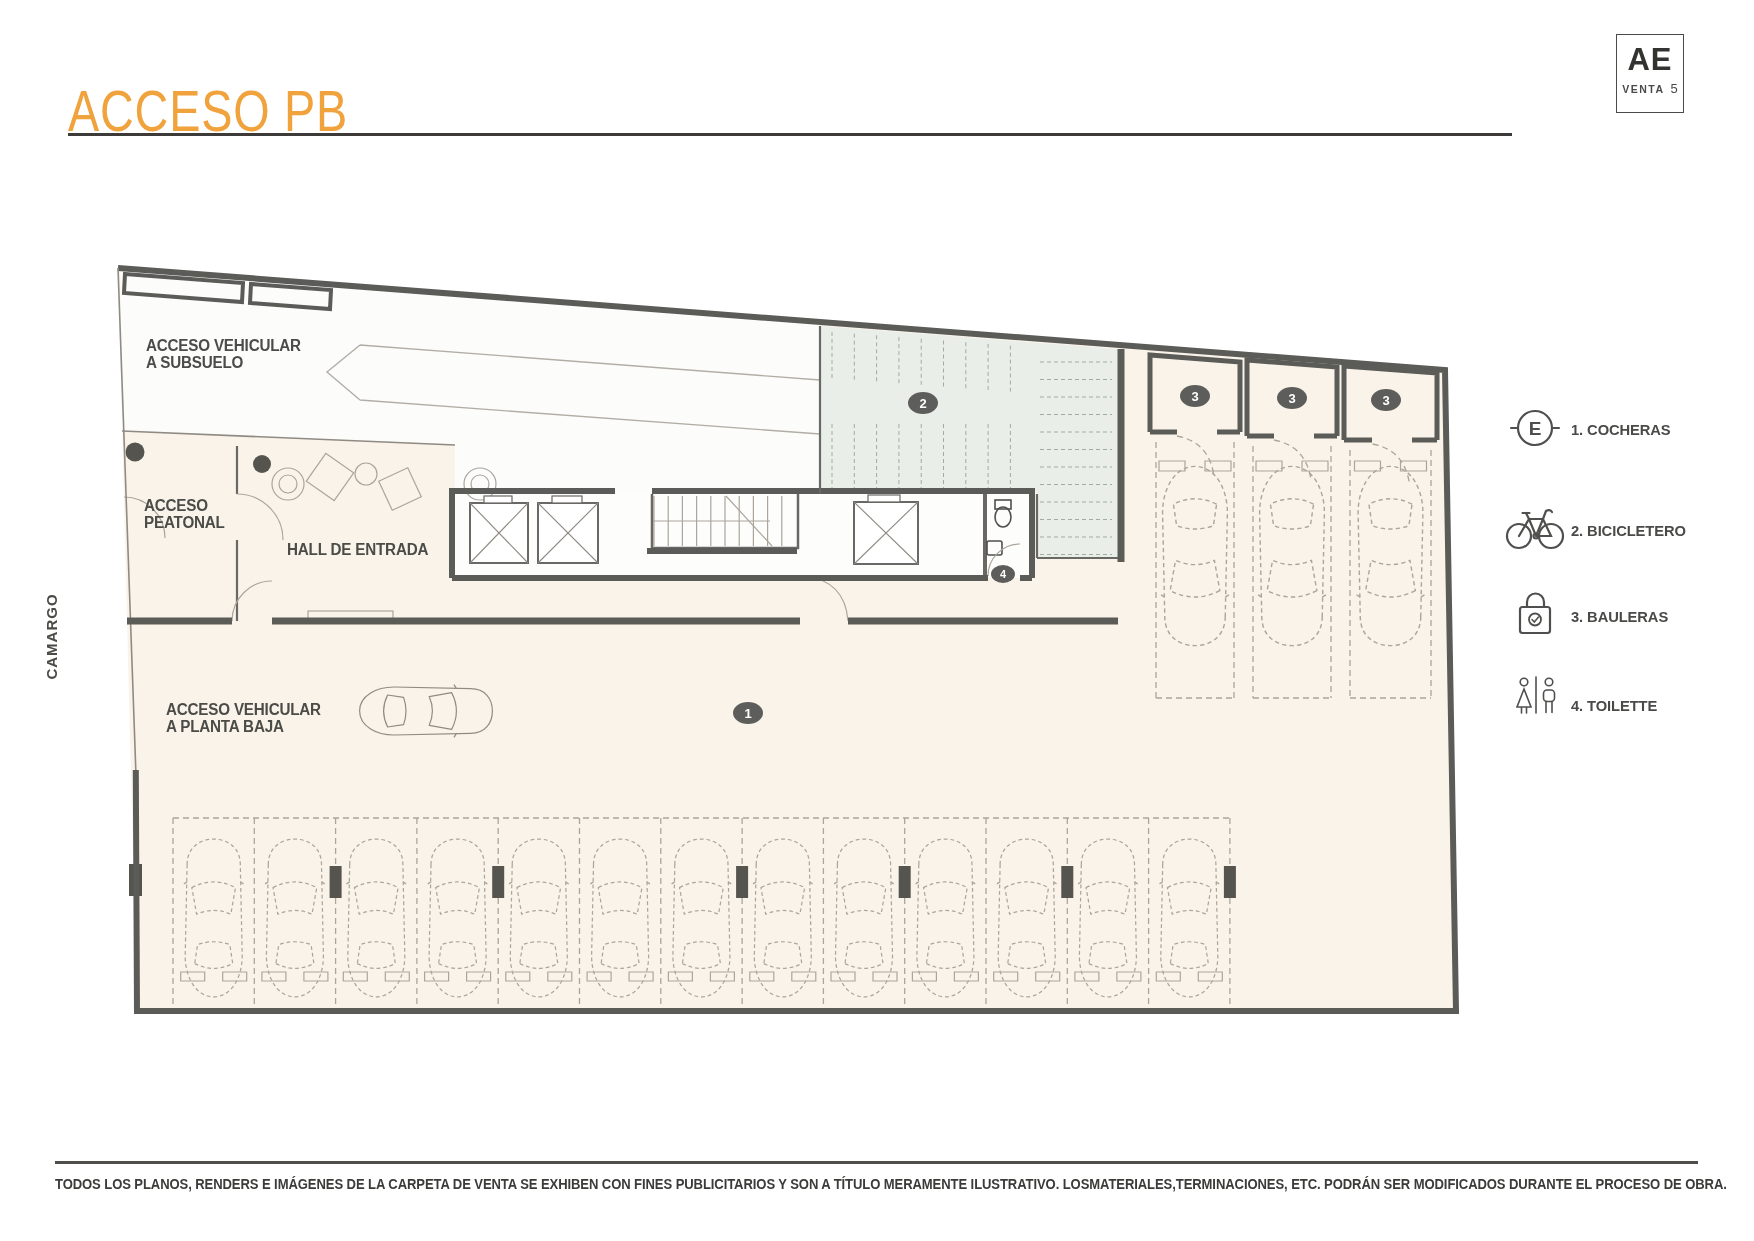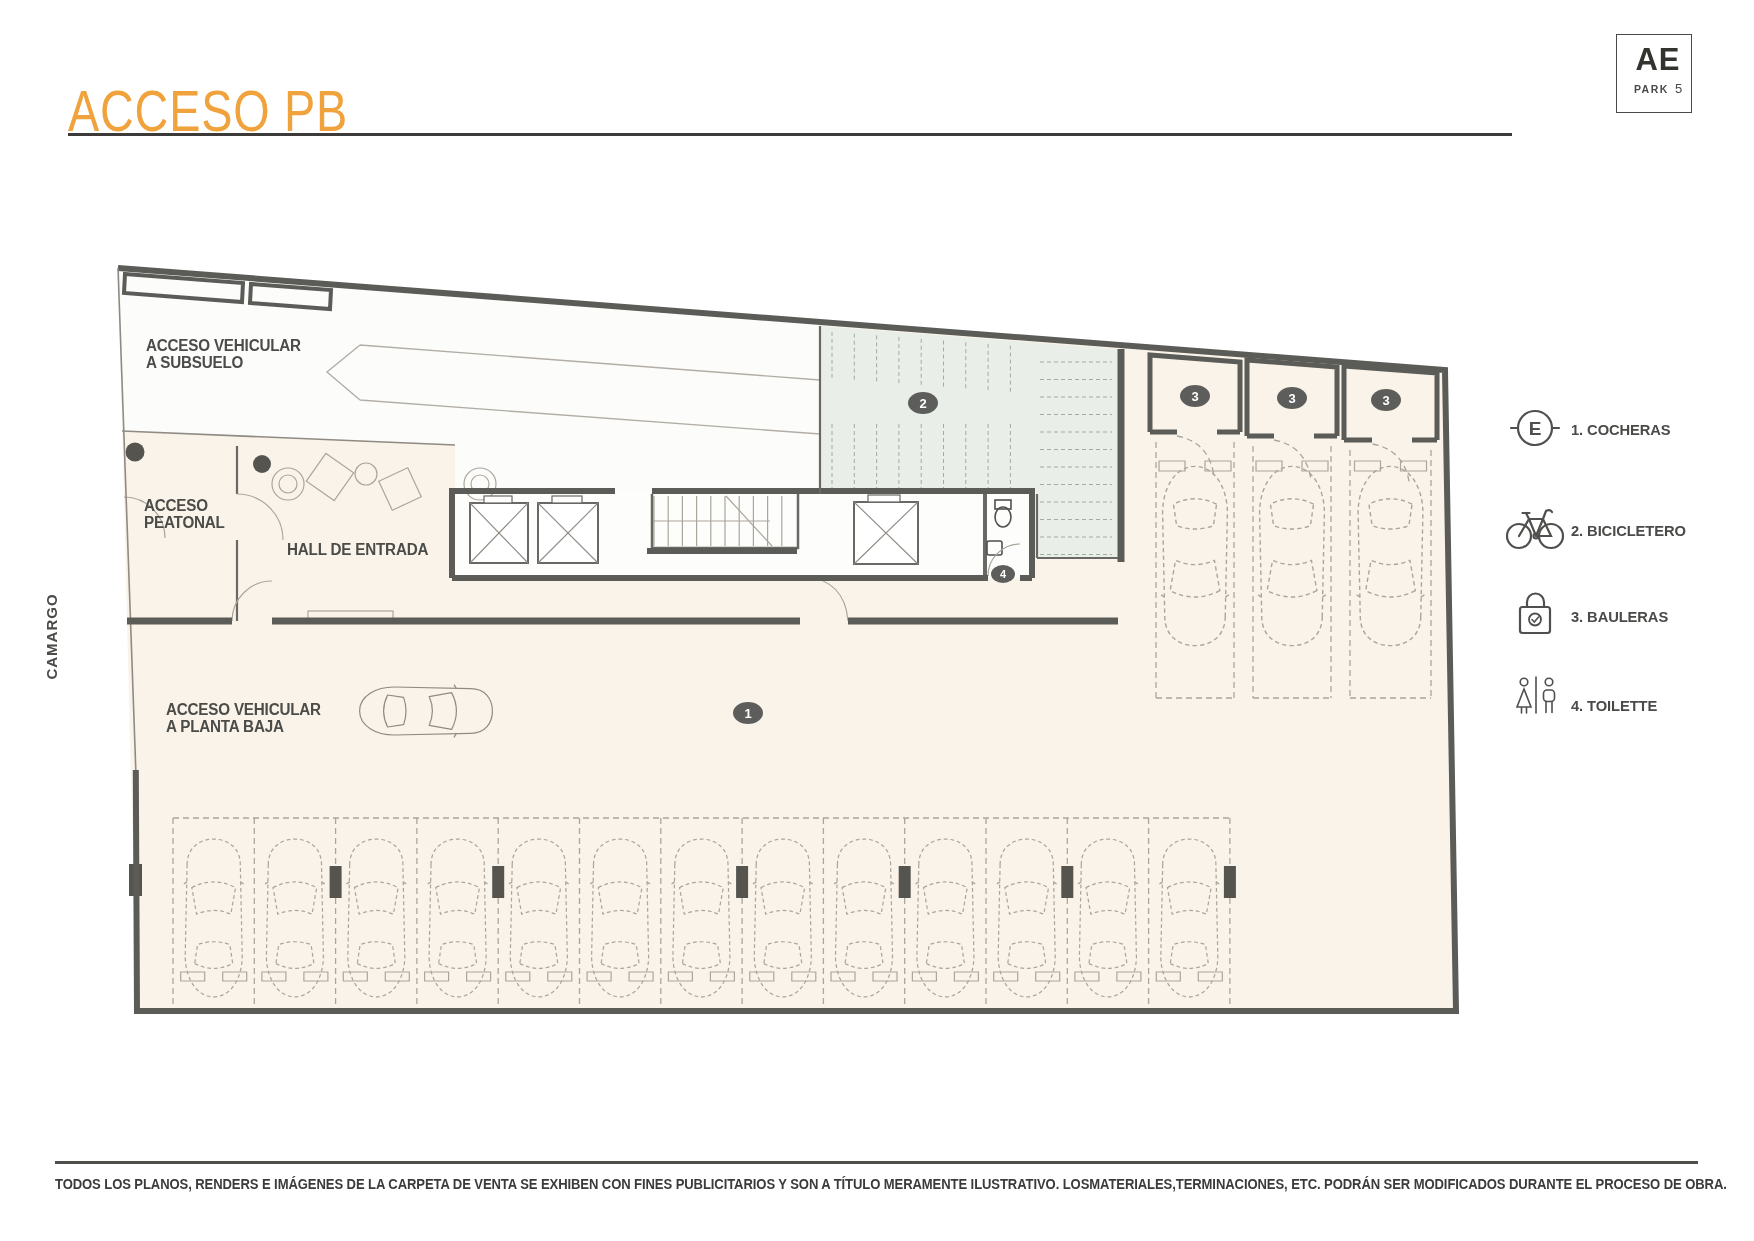--- a/index.html
+++ b/index.html
@@ -5,21 +5,21 @@
   html,body{margin:0;padding:0;background:#ffffff;}
   body{width:1754px;height:1241px;position:relative;font-family:"Liberation Sans",sans-serif;overflow:hidden;}
 
   
   .page-title{position:absolute;left:68px;top:78px;margin:0;font-size:57px;font-weight:400;
     color:#f0a23c;letter-spacing:1px;transform:scaleX(.82);transform-origin:left top;white-space:nowrap;}
   .title-rule{position:absolute;left:68px;top:133px;width:1444px;height:3px;background:#3c3b39;}
 
   
   .logo{position:absolute;left:1616px;top:34px;width:66px;height:77px;border:1.5px solid #4a4a48;
-    background:#fff;text-align:center;color:#33332f;padding-left:8px;}
+    background:#fff;text-align:center;color:#33332f;}
   .logo-brand{font-size:31px;font-weight:600;letter-spacing:1px;margin-top:9px;line-height:1;}
   .logo-sub{font-size:10.5px;font-weight:600;letter-spacing:1.5px;margin-top:6px;color:#4a4a48;}
   .logo-num{font-size:13px;font-weight:400;margin-left:6px;letter-spacing:0;}
 
   
   svg.plan{position:absolute;left:0;top:0;}
   .wall{stroke:#5b5b58;fill:none;}
   .wall2{stroke:#6a6864;fill:none;}
   .thin-line{stroke:#aba69c;stroke-width:1.2;fill:none;}
   .dash-line{stroke:#aba69c;stroke-width:1.3;fill:none;stroke-dasharray:6 4;}
@@ -50,21 +50,21 @@
     letter-spacing:-.1px;white-space:nowrap;transform:scaleX(.9);transform-origin:left top;}
 </style>
 </head>
 <body>
 
 <h1 class="page-title">ACCESO PB</h1>
 <div class="title-rule"></div>
 
 <div class="logo">
   <div class="logo-brand">AE</div>
-  <div class="logo-sub"><span>PARK</span><span class="logo-num">5</span></div>
+  <div class="logo-sub"><span>VENTA</span><span class="logo-num">5</span></div>
 </div>
 
 <svg class="plan" width="1754" height="1241" viewBox="0 0 1754 1241">
   <defs>
     <g id="car-shape" fill="none" stroke-linejoin="round">
       <path d="M-28,-56 C-28,-74 -15,-83 0,-83 C15,-83 28,-74 28,-56 L30,40 C30,62 19,83 0,83 C-19,83 -30,62 -30,40 Z"></path>
       <path d="M-23,-32 Q0,-44 23,-32 L18,-4 Q0,-12 -18,-4 Z"></path>
       <path d="M-20,48 Q0,58 20,48 L17,28 Q0,22 -17,28 Z"></path>
       <path d="M-28,-38 l-5,3 M28,-38 l5,3"></path>
     </g>

